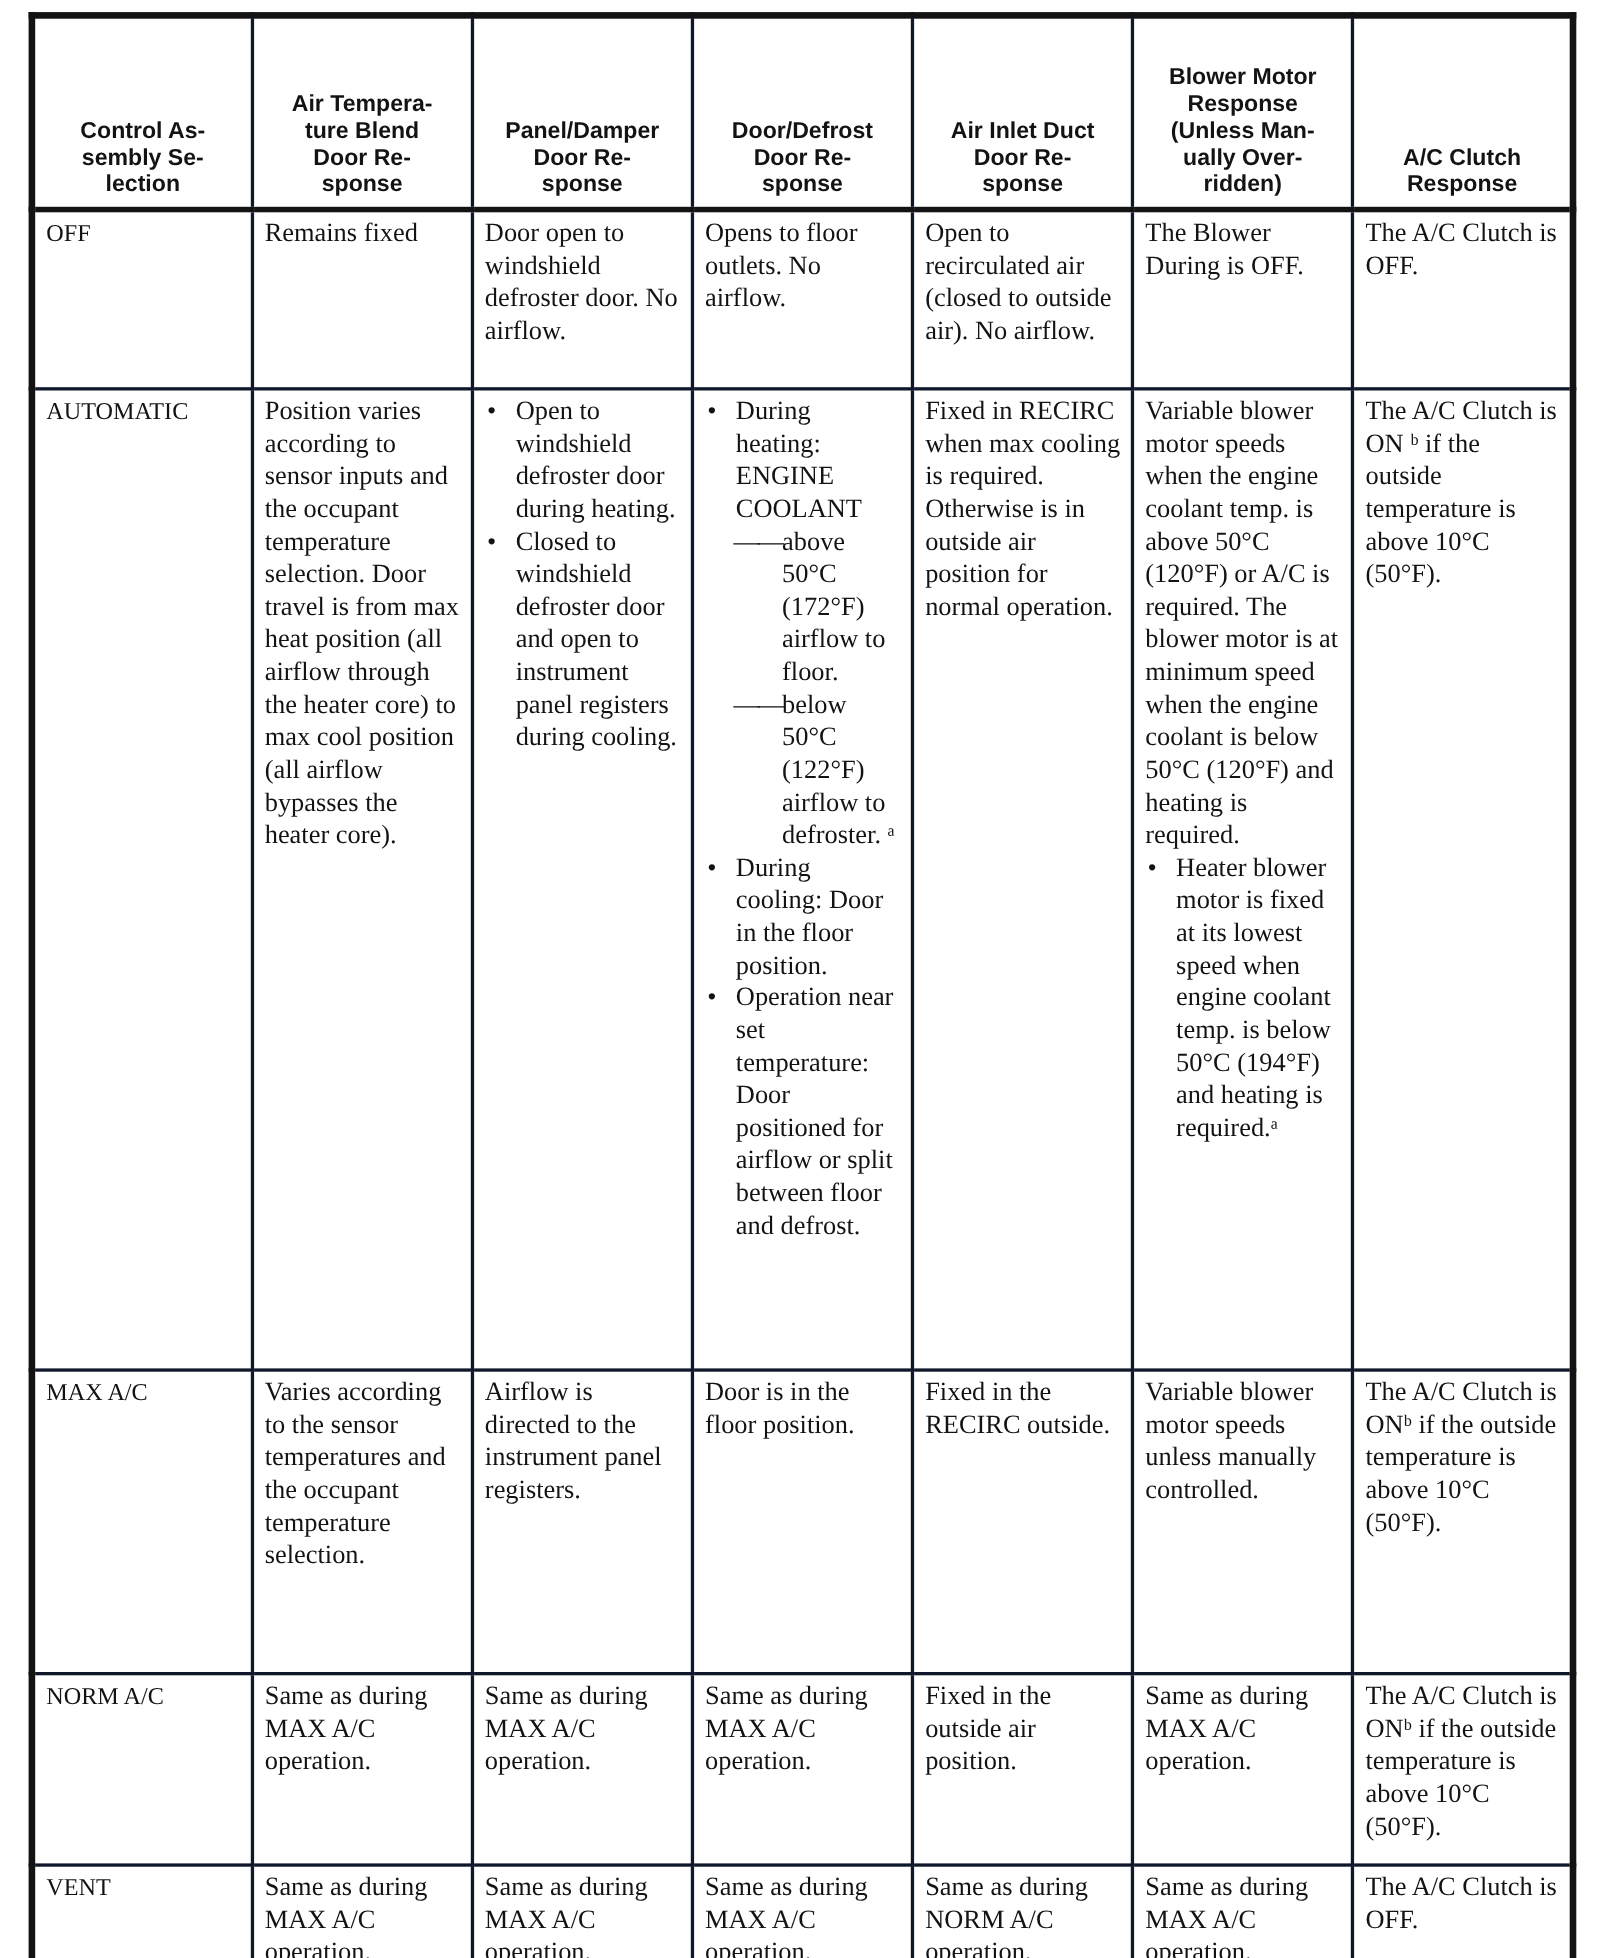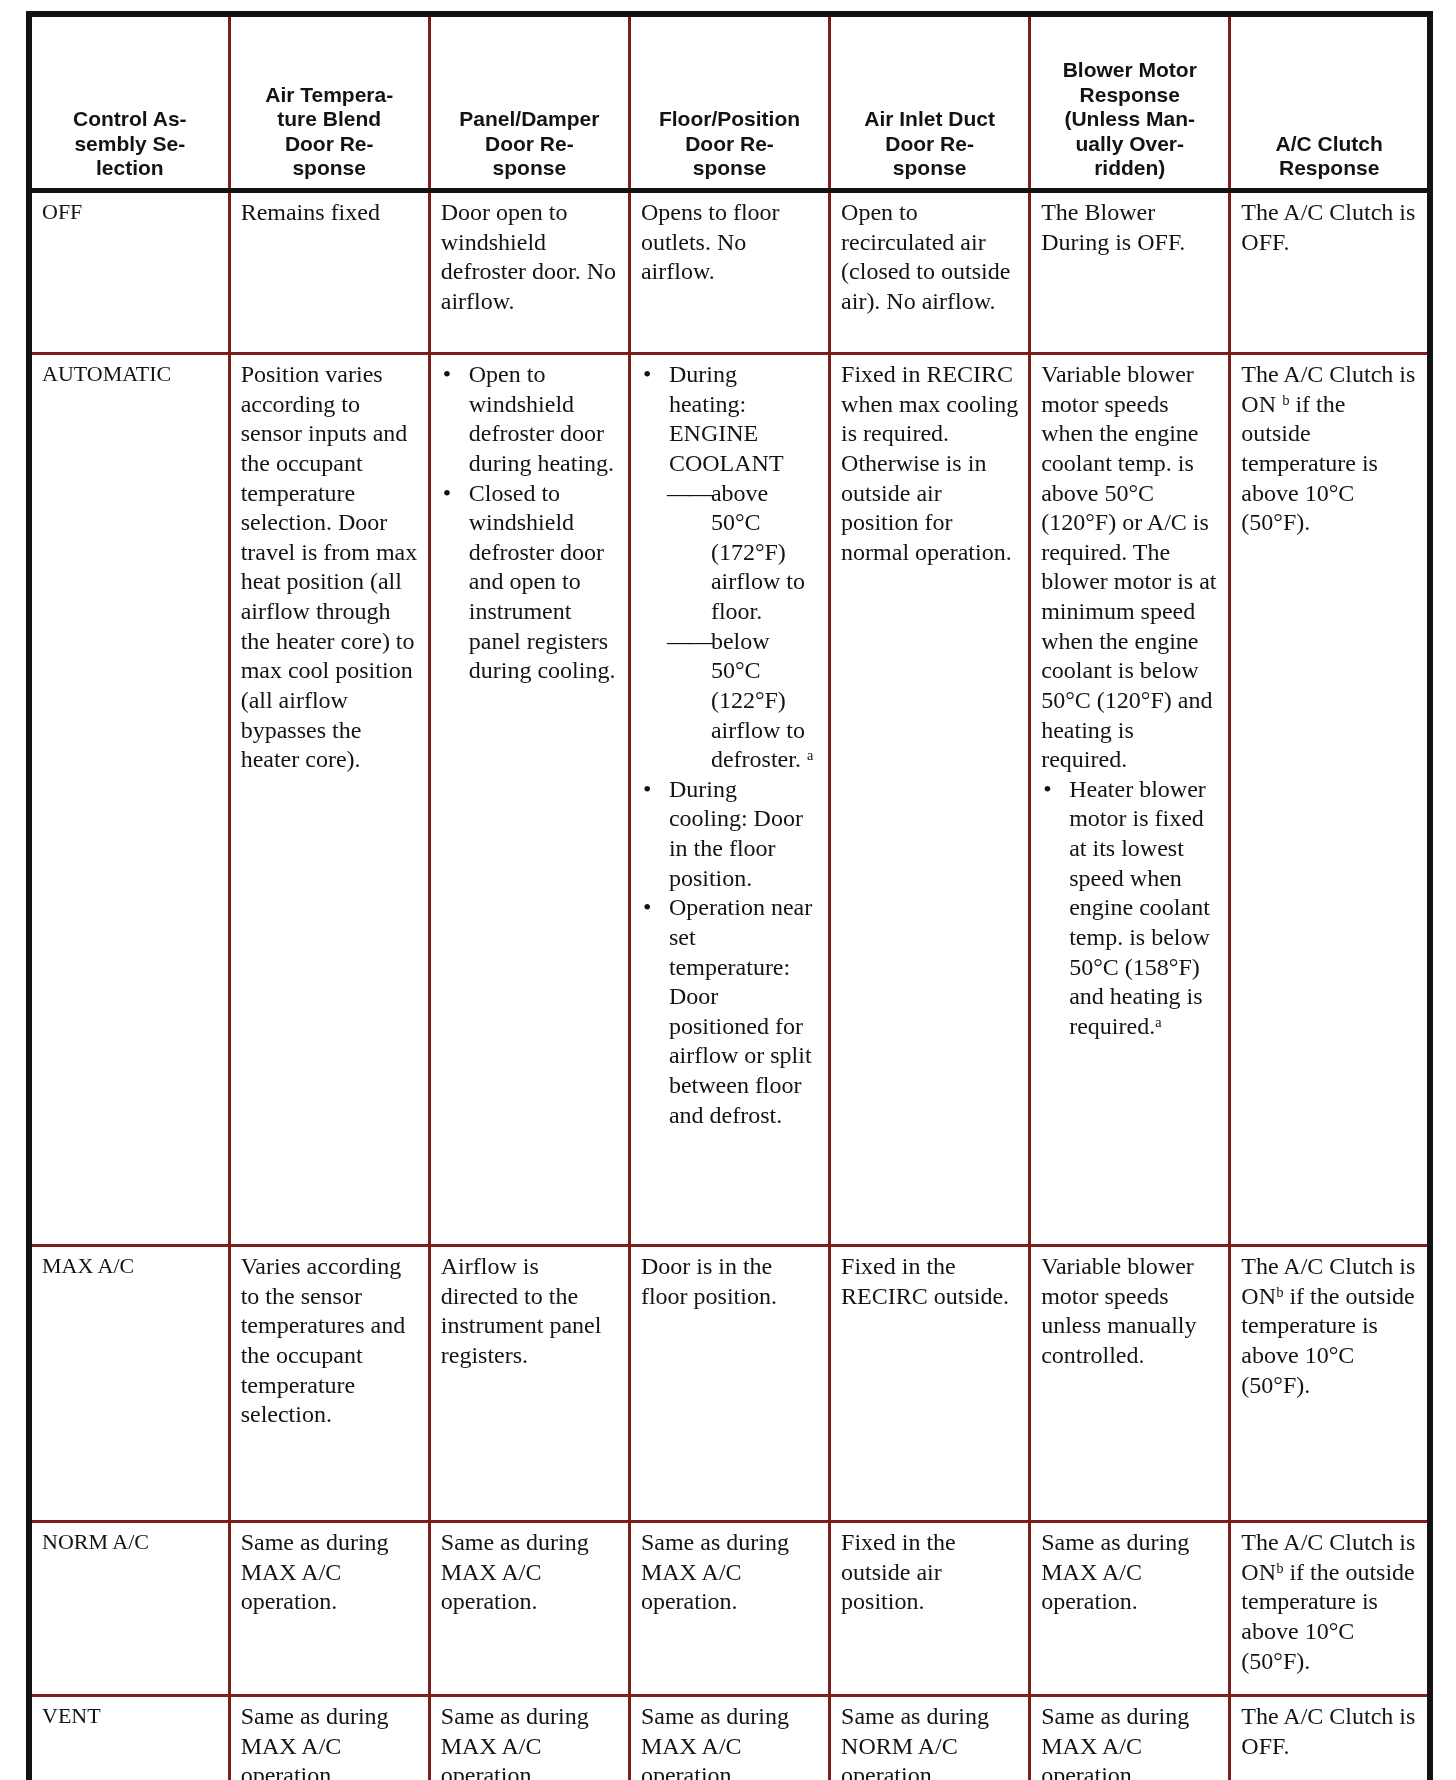--- a/index.html
+++ b/index.html
@@ -19,21 +19,21 @@
   table.hvac {
     position: absolute;
     left: 26px;
     top: 11px;
     width: 1407px;
     border-collapse: collapse;
     table-layout: fixed;
     border: 6px solid #131313;
   }
   th, td {
-    border: 3px solid #7f1d1d;
+    border: 3px solid #0f172a;
   }
   thead th {
     height: 160px;
     vertical-align: bottom;
     text-align: center;
     font-family: "Liberation Sans", "DejaVu Sans", sans-serif;
     font-weight: bold;
     font-size: 21px;
     line-height: 1.17;
     white-space: pre-line;
@@ -85,21 +85,21 @@
           <th class="hcell">Control As-
 sembly Se-
 lection</th>
           <th class="hcell">Air Tempera-
 ture Blend
 Door Re-
 sponse</th>
           <th class="hcell">Panel/Damper
 Door Re-
 sponse</th>
-          <th class="hcell">Floor/Position
+          <th class="hcell">Door/Defrost
 Door Re-
 sponse</th>
           <th class="hcell">Air Inlet Duct
 Door Re-
 sponse</th>
           <th class="hcell">Blower Motor
 Response
 (Unless Man-
 ually Over-
 ridden)</th>
@@ -170,21 +170,21 @@
               <span class="mtext">Operation near set temperature: Door positioned for airflow or split between floor and defrost.</span>
             </div>
           </td>
           <td>
             <div class="blk-p">Fixed in RECIRC when max cooling is required. Otherwise is in outside air position for normal operation.</div>
           </td>
           <td>
             <div class="blk-p">Variable blower motor speeds when the engine coolant temp. is above 50°C (120°F) or A/C is required. The blower motor is at minimum speed when the engine coolant is below 50°C (120°F) and heating is required.</div>
             <div class="blk-b">
               <span class="marker">•</span>
-              <span class="mtext">Heater blower motor is fixed at its lowest speed when engine coolant temp. is below 50°C (158°F) and heating is required.ᵃ</span>
+              <span class="mtext">Heater blower motor is fixed at its lowest speed when engine coolant temp. is below 50°C (194°F) and heating is required.ᵃ</span>
             </div>
           </td>
           <td>
             <div class="blk-p">The A/C Clutch is ON ᵇ if the outside temperature is above 10°C (50°F).</div>
           </td>
         </tr>
         <tr>
           <td class="label-cell">
             <div class="blk-p">MAX A/C</div>
           </td>

